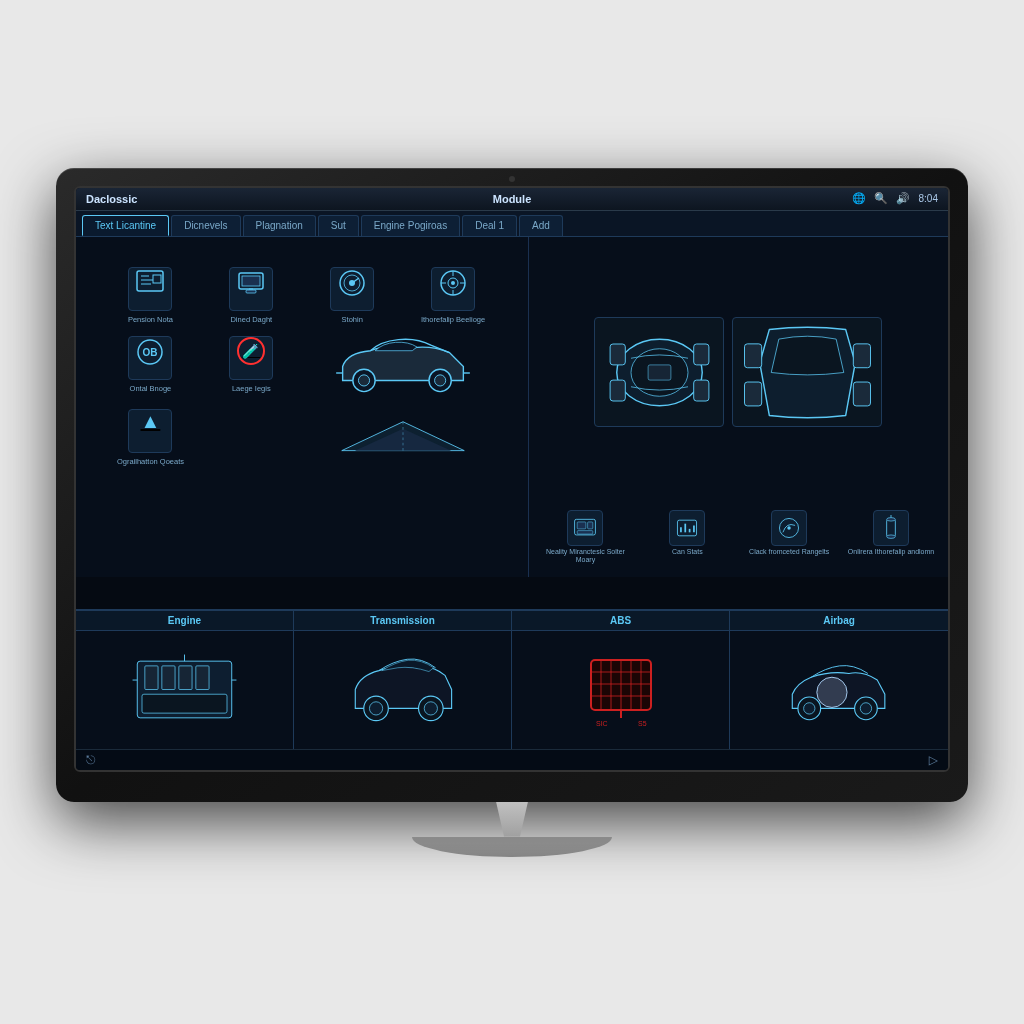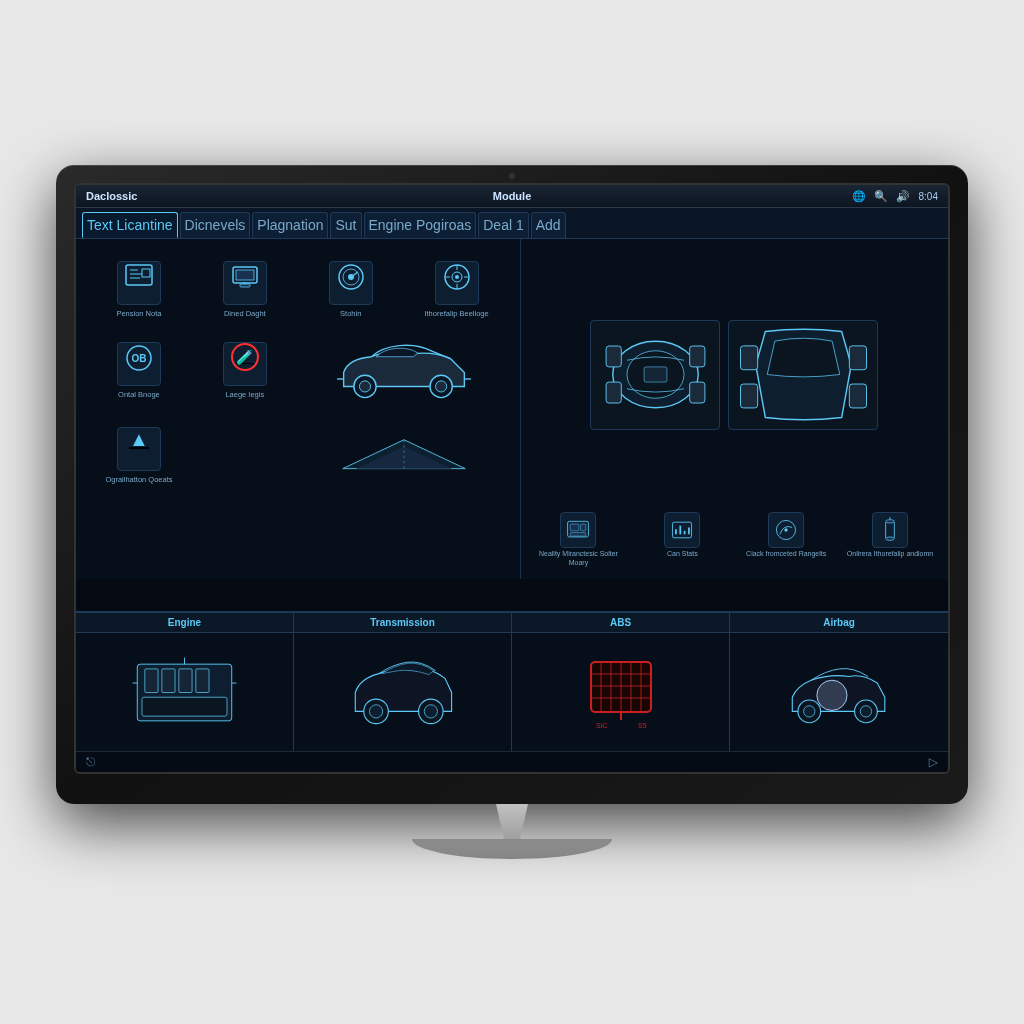--- a/index.html
+++ b/index.html
@@ -89,22 +89,22 @@
     
     .tab-bar {
       background: #0a1525;
       display: flex;
       gap: 2px;
       padding: 4px 6px 0;
       border-bottom: 1px solid #1e3a5a;
     }
 
     .tab {
-      padding: 4px 4px;
-      font-size: 14px;
+      padding: 4px 12px;
+      font-size: 10px;
       color: #7aa8c8;
       cursor: pointer;
       border-radius: 3px 3px 0 0;
       background: #0d1f35;
       border: 1px solid #1e3a5a;
       border-bottom: none;
     }
 
     .tab.active {
       background: #0a1a2e;
@@ -117,25 +117,25 @@
     .main-content {
       display: flex;
       height: 340px;
     }
 
     
     .left-panel {
       flex: 1;
       background: #060e1a;
       border-right: 1px solid #1a3050;
-      padding: 16px;
+      padding: 24px;
       display: grid;
       grid-template-columns: repeat(4, 1fr);
       grid-template-rows: repeat(3, auto);
-      gap: 12px;
+      gap: 0;
       align-content: start;
     }
 
     .icon-item {
       display: flex;
       flex-direction: column;
       align-items: center;
       padding: 6px 4px;
       cursor: pointer;
       border-radius: 3px;

